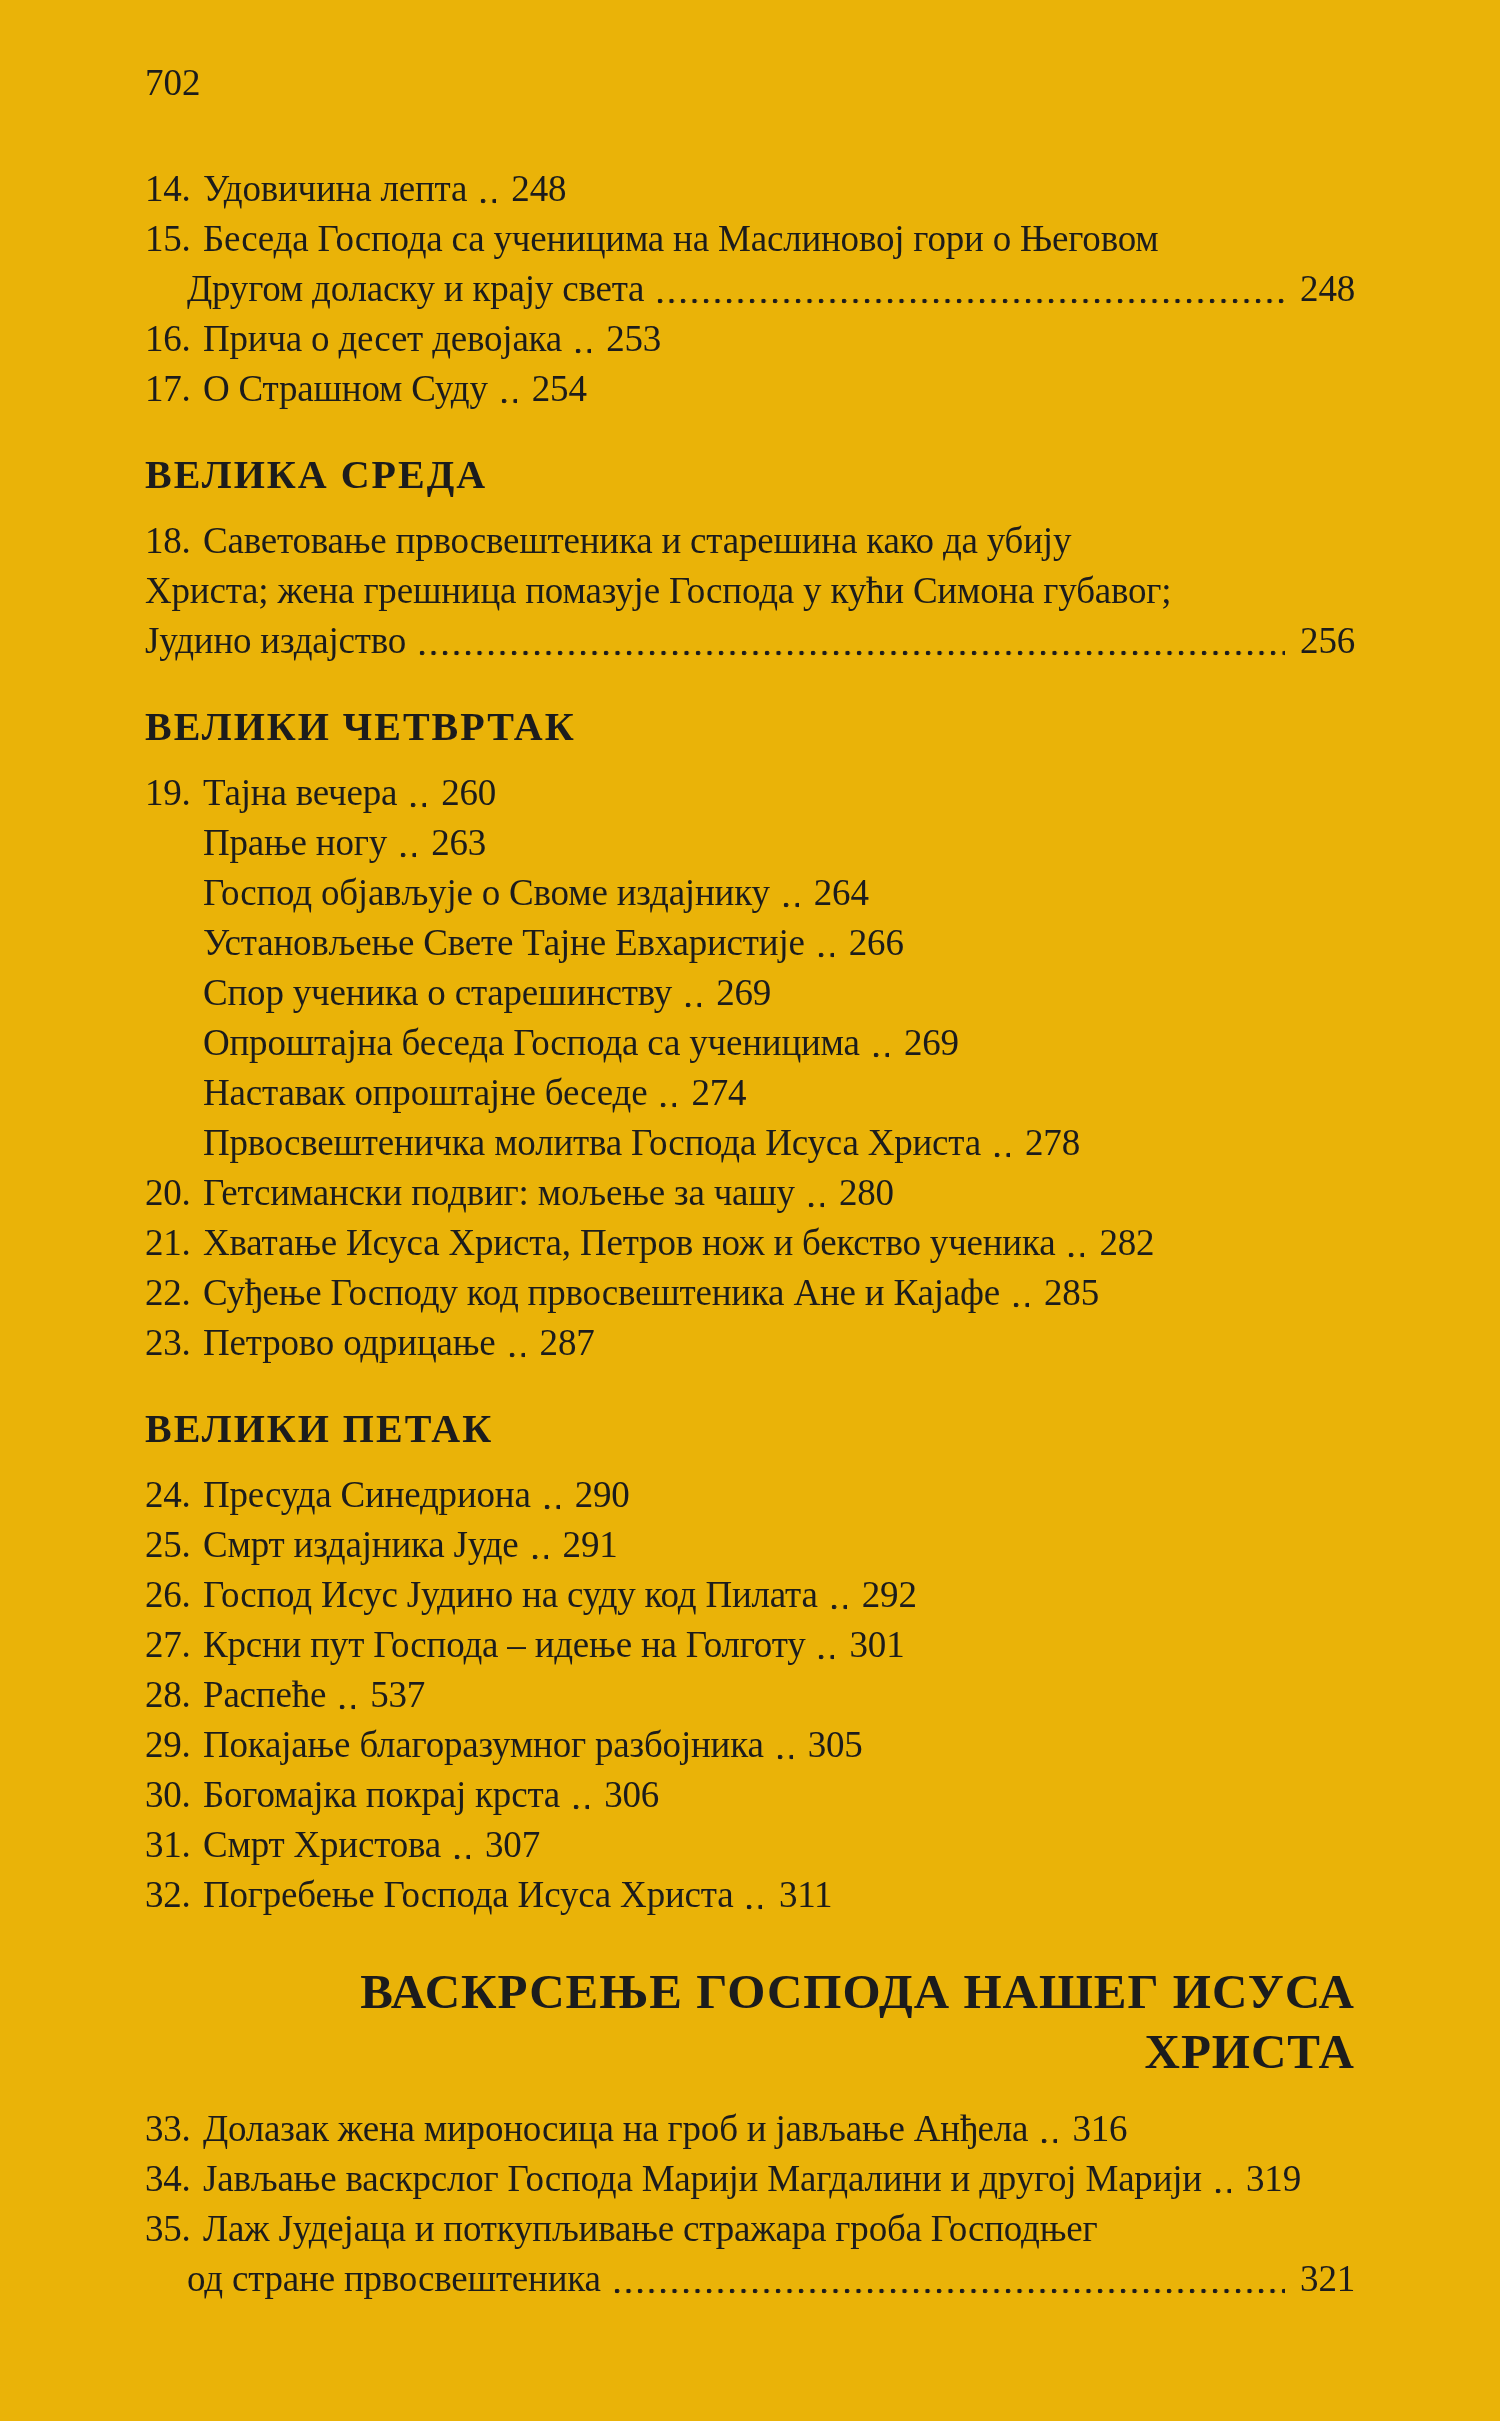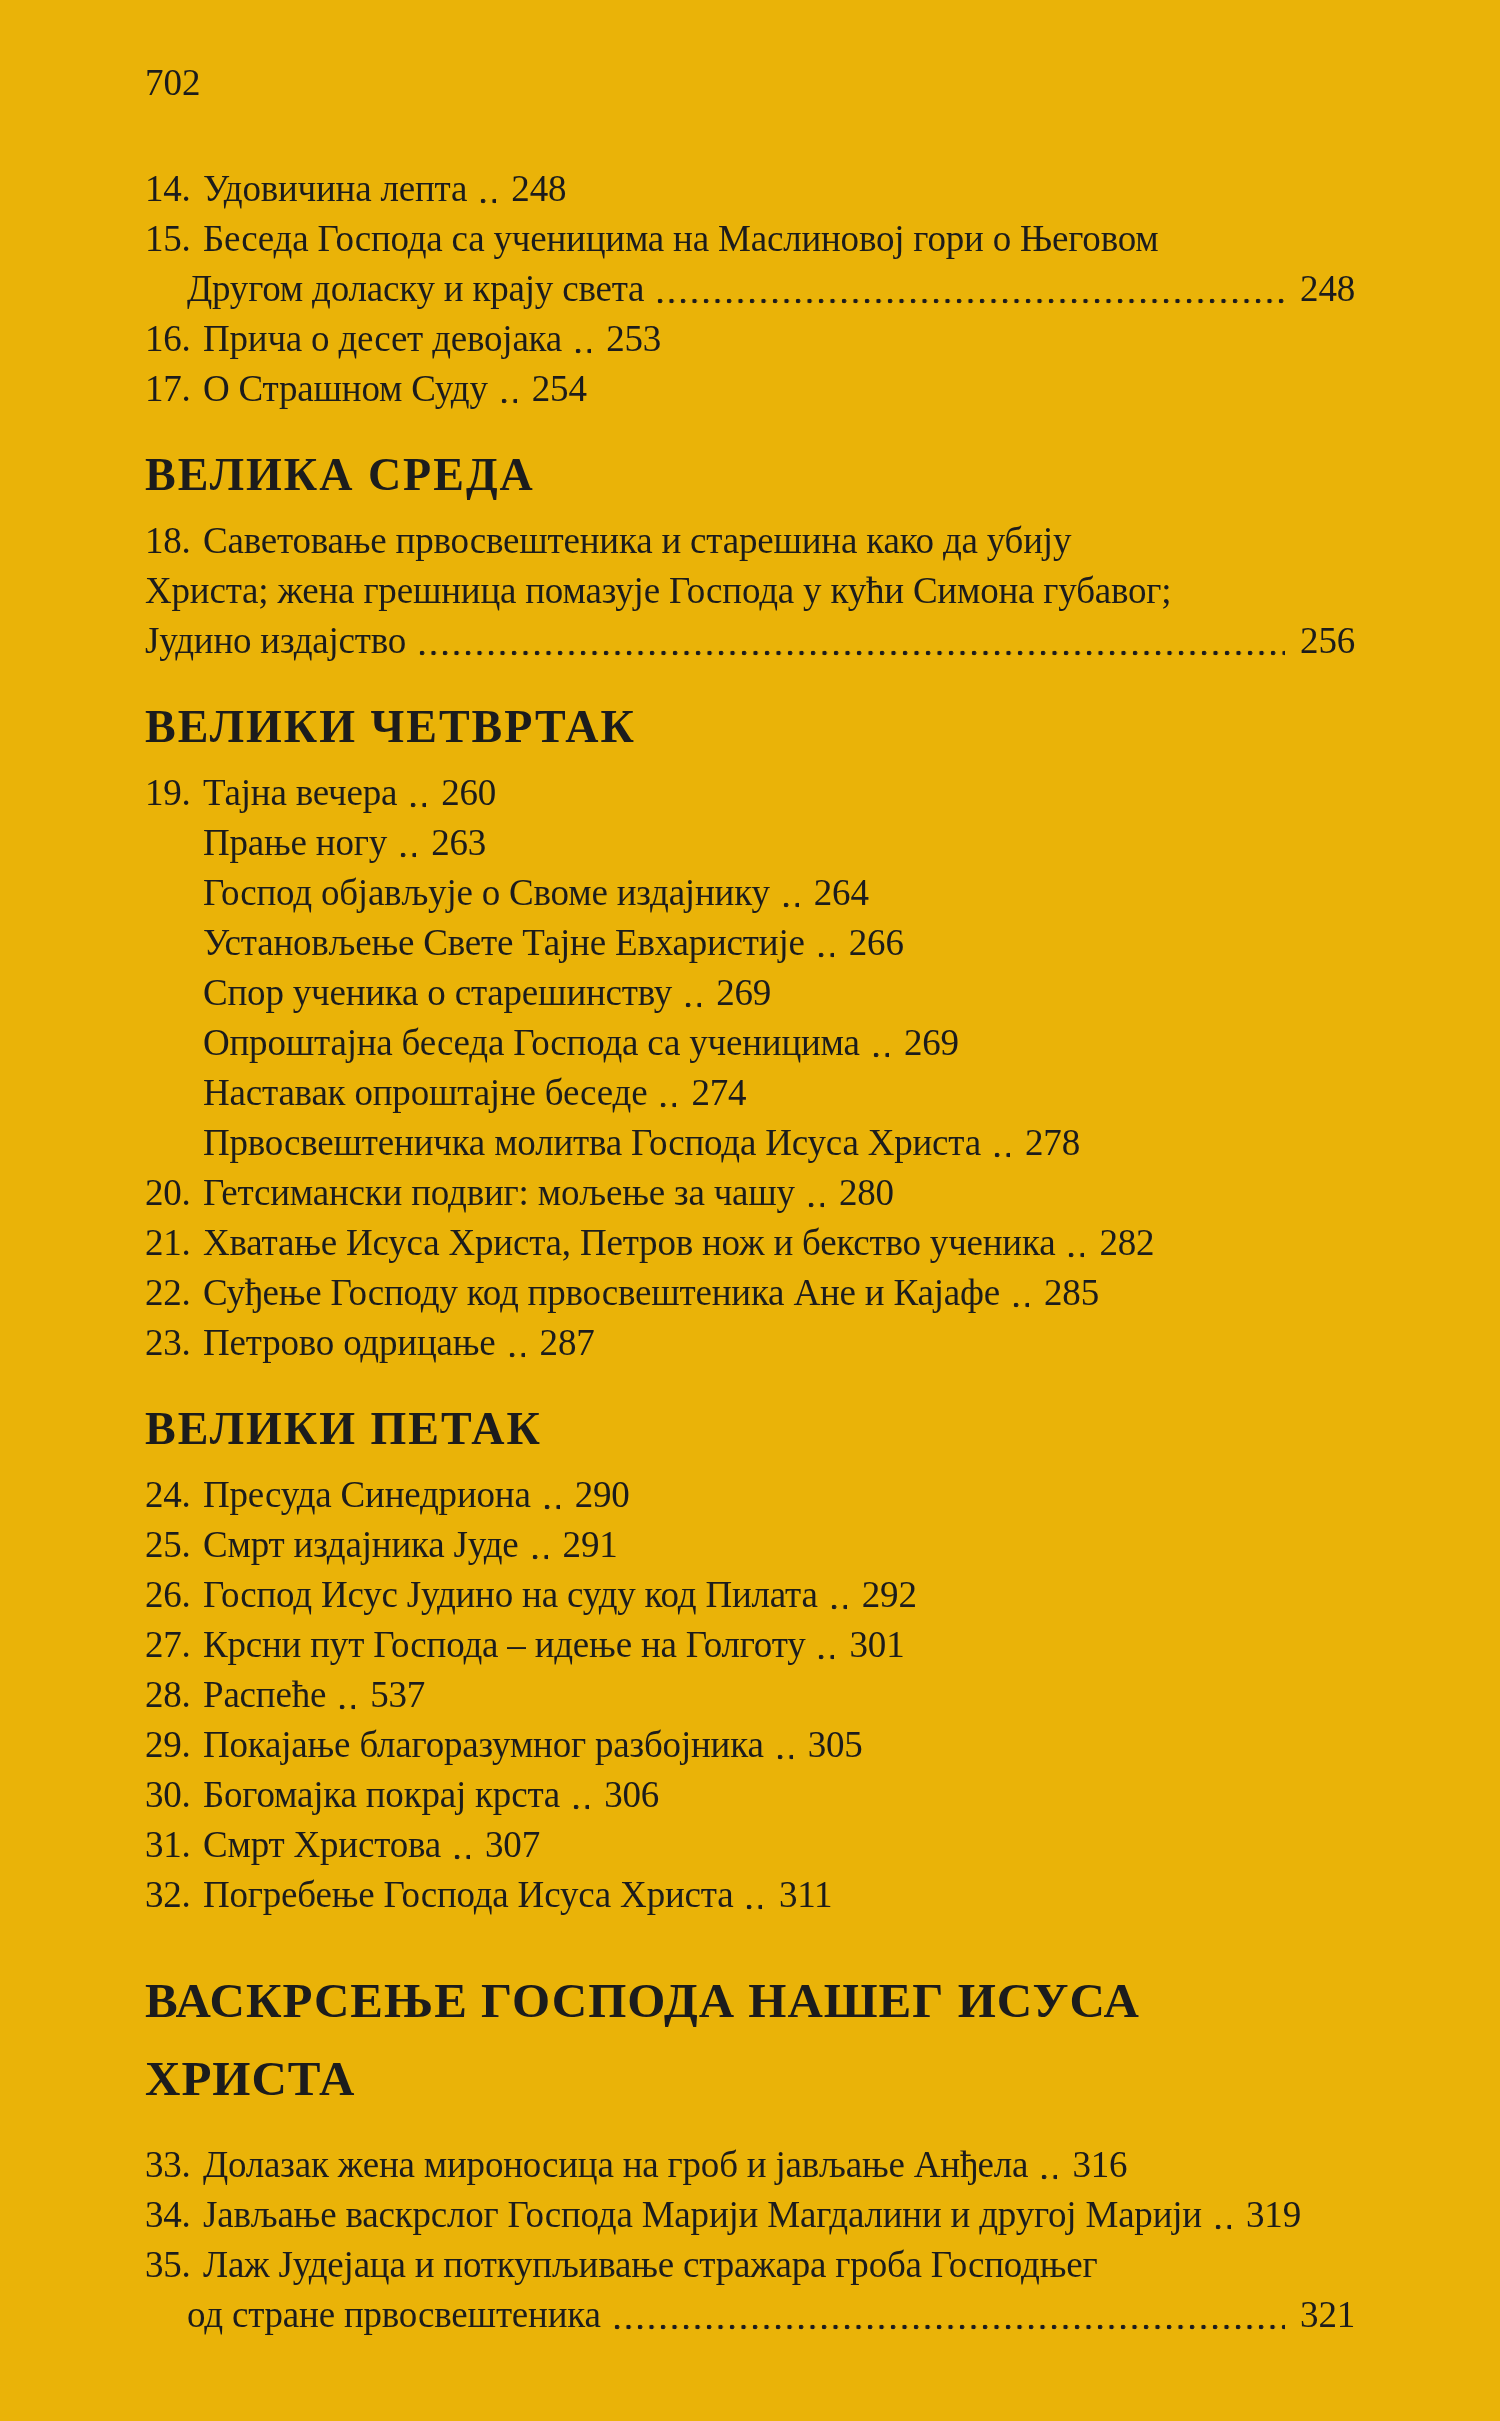--- a/index.html
+++ b/index.html
@@ -50,31 +50,31 @@
     background-size: 11.5px 10px;
     background-repeat: repeat-x;
     background-position: left bottom;
   }
   .pg {
     flex: 0 0 auto;
     min-width: 58px;
     text-align: right;
   }
   .section-heading {
-    font-size: 46px;
+    font-size: 40px;
     font-weight: bold;
     line-height: 50px;
     letter-spacing: 2px;
     margin: 36px 0 16px 0;
   }
   .section-heading.large {
     font-size: 49px;
-    line-height: 78px;
+    line-height: 60px;
     letter-spacing: 1px;
-    text-align: left;
+    text-align: right;
     margin: 42px 0 22px 0;
   }
 </style>
 </head>
 <body>
 
 <div class="page">
   <div class="folio">702</div>
   <main class="toc" id="toc">
       <div class="entry">

